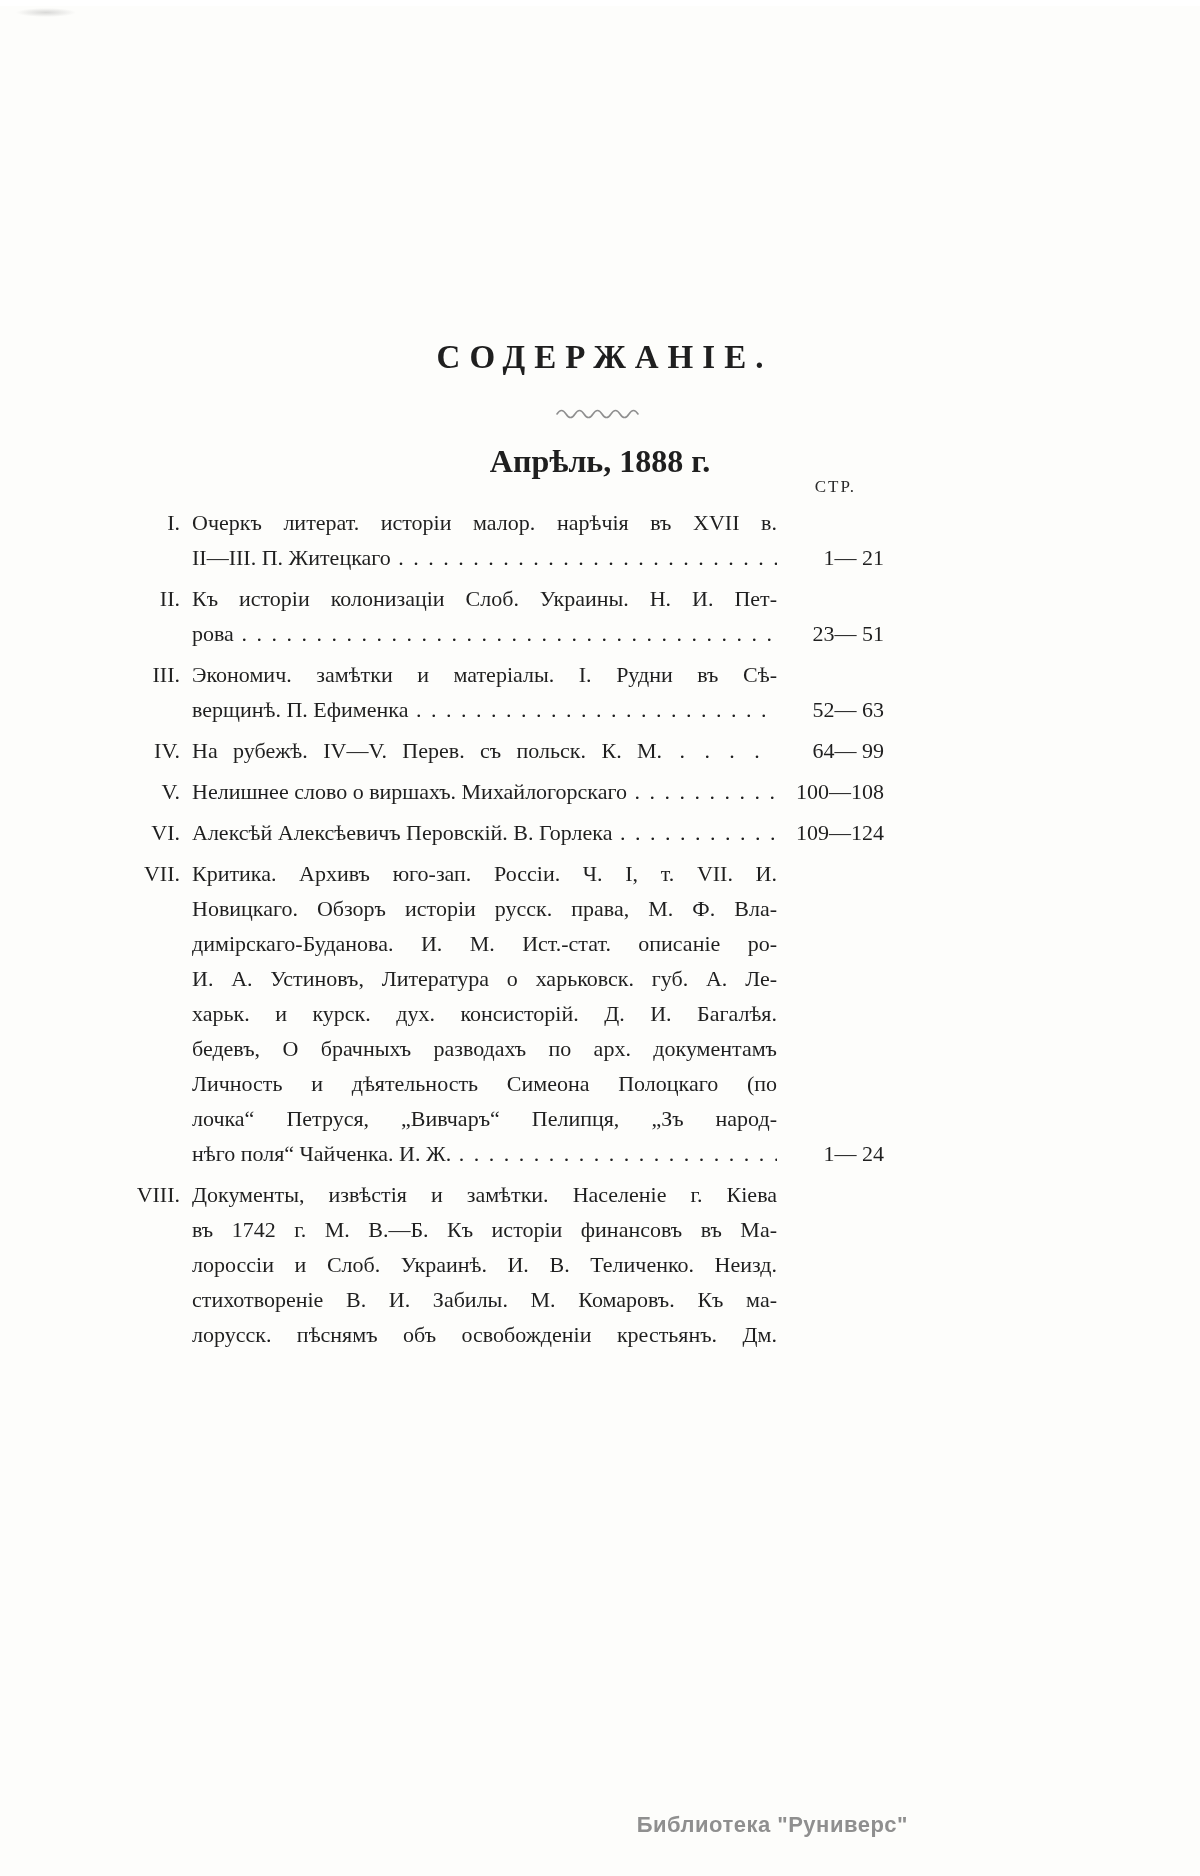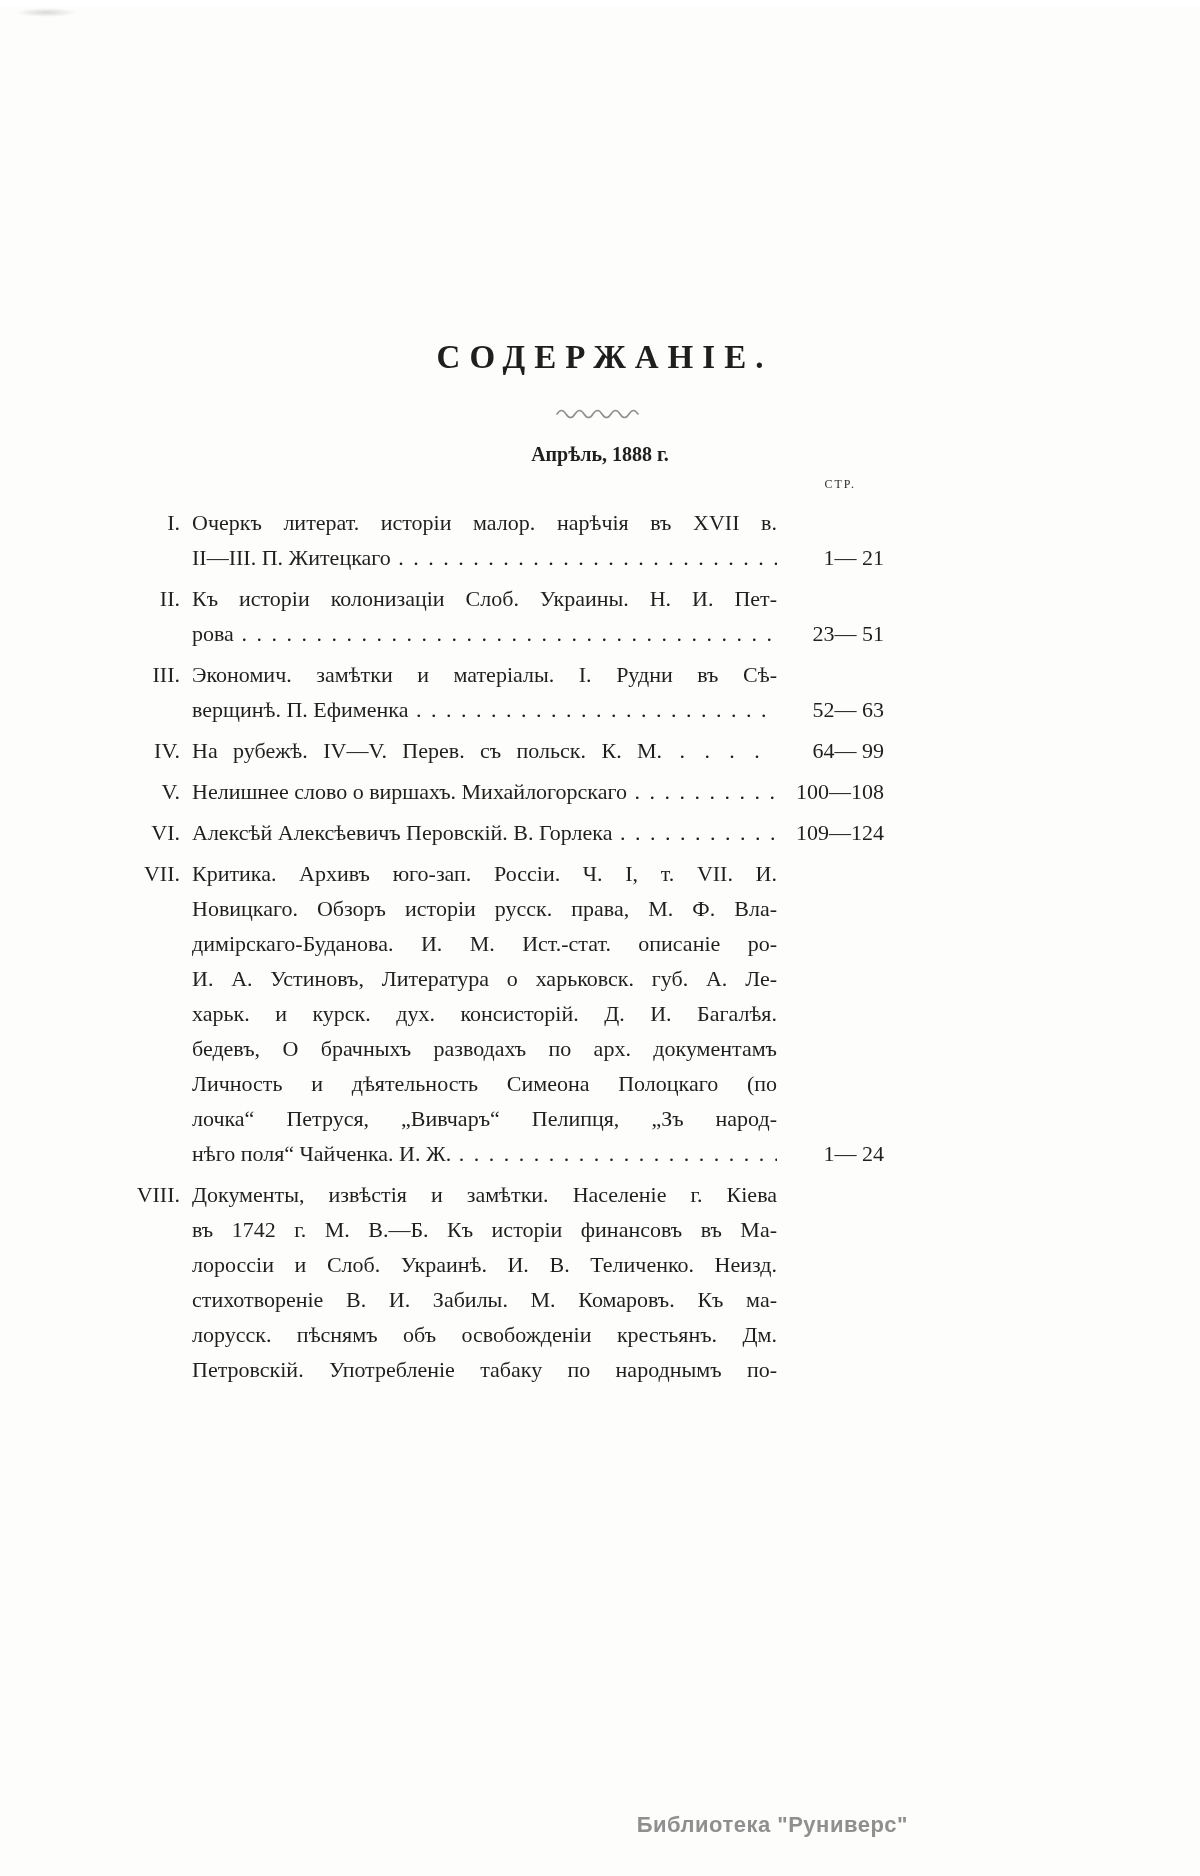--- a/index.html
+++ b/index.html
@@ -43,30 +43,30 @@
     text-align: center;
     line-height: 0;
   }
 
   .subtitle {
     position: absolute;
     top: 437px; left: 0;
     width: 100%;
     margin: 0;
     text-align: center;
-    font-size: 20px;
+    font-size: 32px;
     font-weight: 700;
   }
 
   .pages-header {
     position: absolute;
     top: 471px; left: 0;
     width: 856px;
     text-align: right;
-    font-size: 12px;
+    font-size: 17px;
     letter-spacing: 2px;
     color: #2b2b2b;
   }
 
   .toc {
     position: absolute;
     top: 499px; left: 124px;
     width: 760px;
     font-size: 22px;
     line-height: 35px;
@@ -195,21 +195,20 @@
         <div class="pages">1— 24</div>
       </div>
       <div class="entry">
         <div class="num">VIII.</div>
         <div class="body">
           <div class="line just"><span>Документы, извѣстія и замѣтки. Населеніе г. Кіева</span></div>
           <div class="line just"><span>въ 1742 г. </span><span class="b">М. В.—Б.</span><span> Къ исторіи финансовъ въ Ма-</span></div>
           <div class="line just"><span>лороссіи и Слоб. Украинѣ. </span><span class="b">И. В. Теличенко.</span><span> Неизд.</span></div>
           <div class="line just"><span>стихотвореніе В. И. Забилы. </span><span class="b">М. Комаровъ.</span><span> Къ ма-</span></div>
           <div class="line just"><span>лорусск. пѣснямъ объ освобожденіи крестьянъ. </span><span class="b">Дм.</span></div>
-          <div class="line just"><span class="b">Петровскій.</span><span> Употребленіе табаку по народнымъ по-</span></div>
         </div>
         <div class="pages"></div>
       </div>
     </div>
 
   <div class="watermark">Библиотека "Руниверс"</div>
 
 </div>
 
 </body></html>

